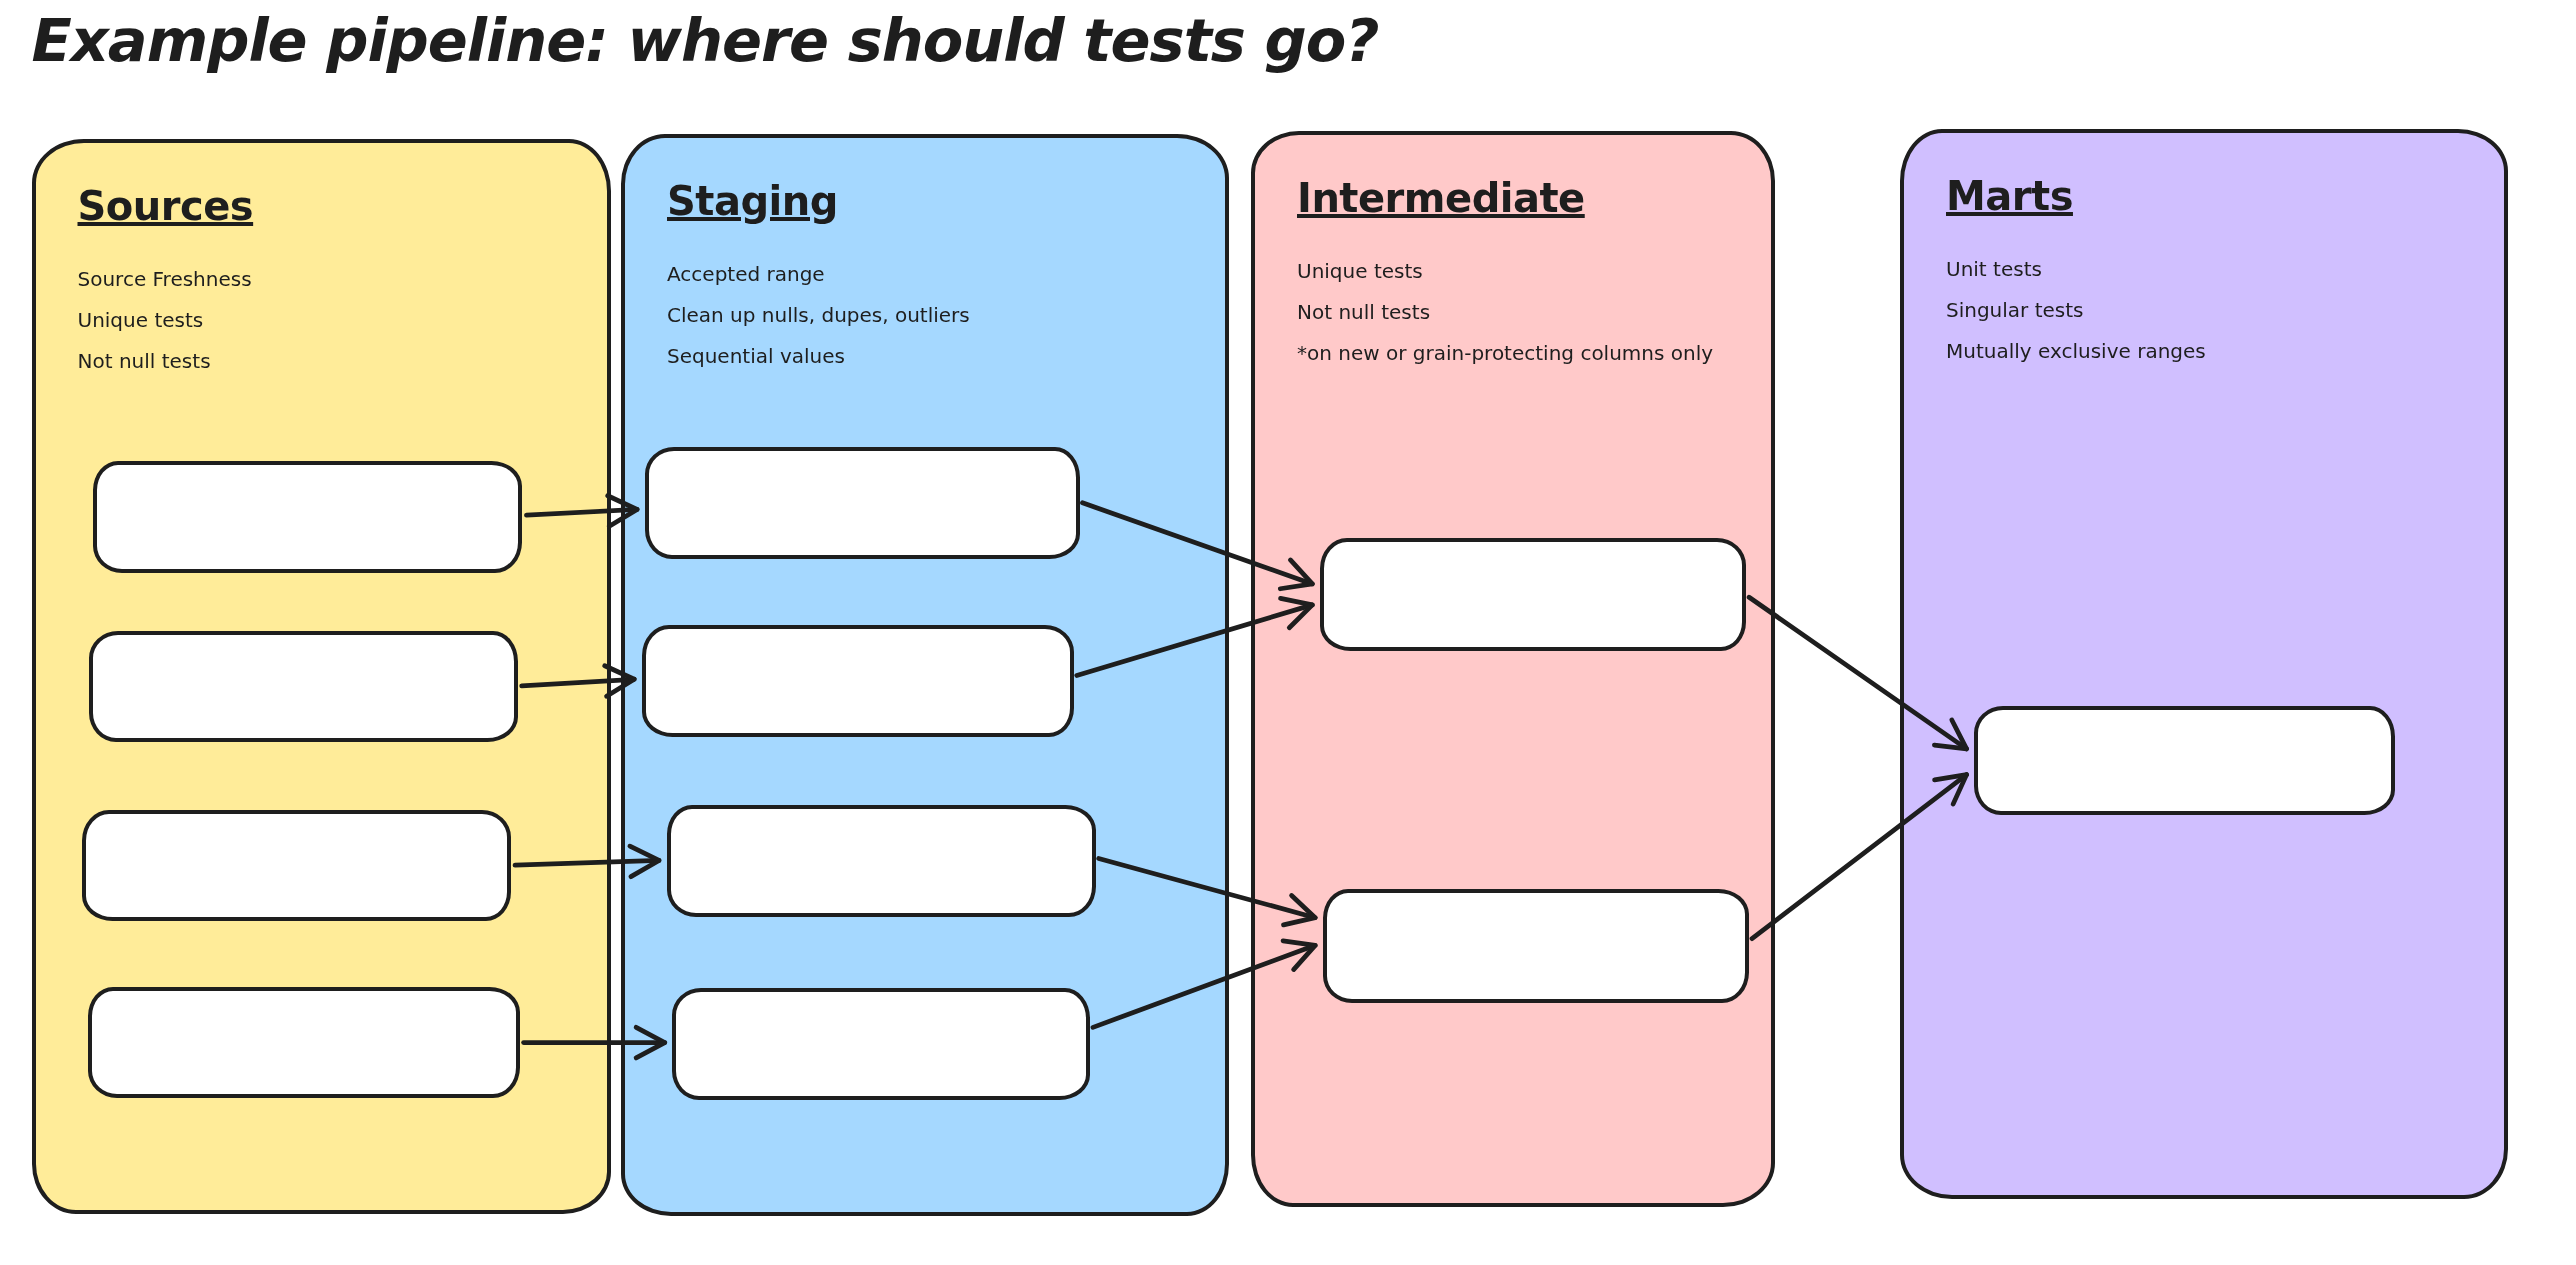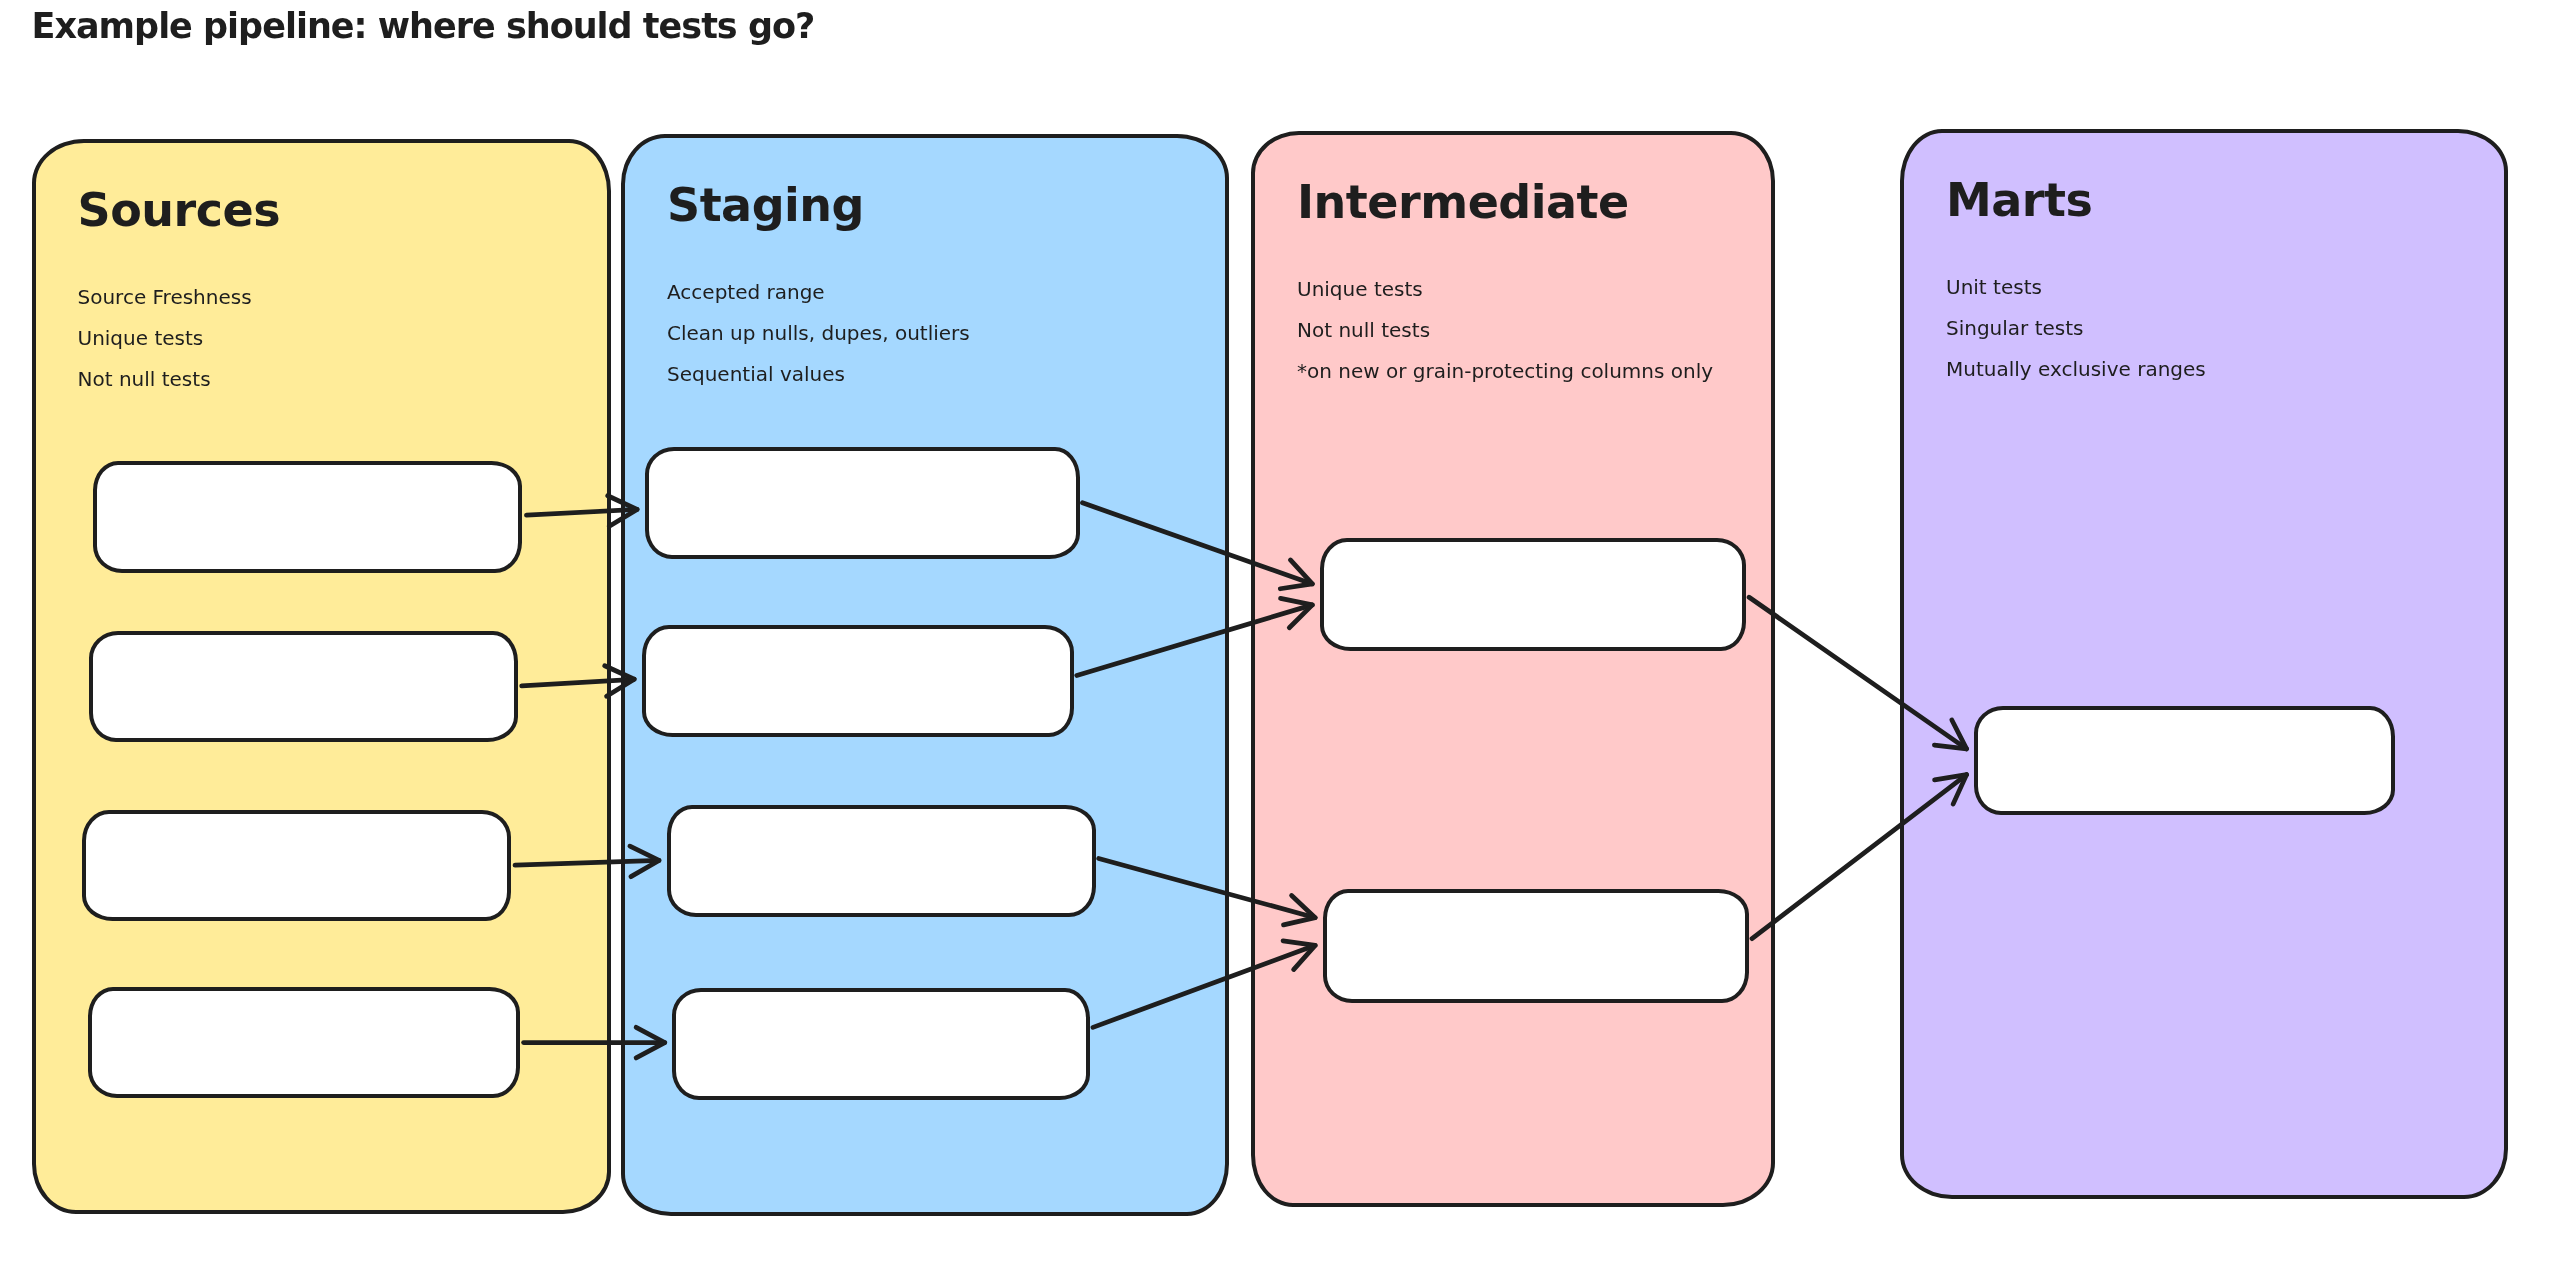--- a/index.html
+++ b/index.html
@@ -7,41 +7,43 @@
     position:relative;
     width:2576px;height:1266px;
     background:#ffffff;
     font-family:"DejaVu Sans", "Liberation Sans", sans-serif;
     color:#1e1e1e;
     overflow:hidden;
   }
   .page-title{
     position:absolute;
     left:31.5px;top:5.7px;
-    font-size:35px;
+    font-size:59px;
     font-weight:700;
     letter-spacing:-1px;
     color:var(--stroke,#1e1e1e);
     white-space:nowrap;
+    font-style:italic;
   }
   .panel{
     position:absolute;
     box-sizing:border-box;
     border:4.8px solid var(--stroke,#1e1e1e);
     padding:40px 38px 0 42px;
   }
   .panel-sources{left:31.5px;top:139px;width:579px;height:1075px;border-radius:52px 42px 48px 44px / 44px 52px 42px 50px;}
   .panel-staging{left:621px;top:134px;width:608px;height:1082px;border-radius:44px 52px 42px 50px / 50px 44px 52px 42px;}
   .panel-intermediate{left:1251px;top:131px;width:524px;height:1076px;border-radius:48px 44px 52px 42px / 42px 50px 44px 52px;}
   .panel-marts{left:1900px;top:129px;width:608px;height:1070px;border-radius:42px 50px 44px 52px / 52px 42px 50px 44px;}
   .panel-title{
-    font-size:46px;
+    font-size:40px;
     font-weight:700;
     letter-spacing:-0.5px;
-    margin-bottom:40px;
+    margin-bottom:30px;
+    text-decoration:underline;
   }
   .panel-tests div{
     font-size:20px;
     font-weight:500;
     line-height:41px;
     white-space:nowrap;
   }
   .node{
     position:absolute;
     box-sizing:border-box;

